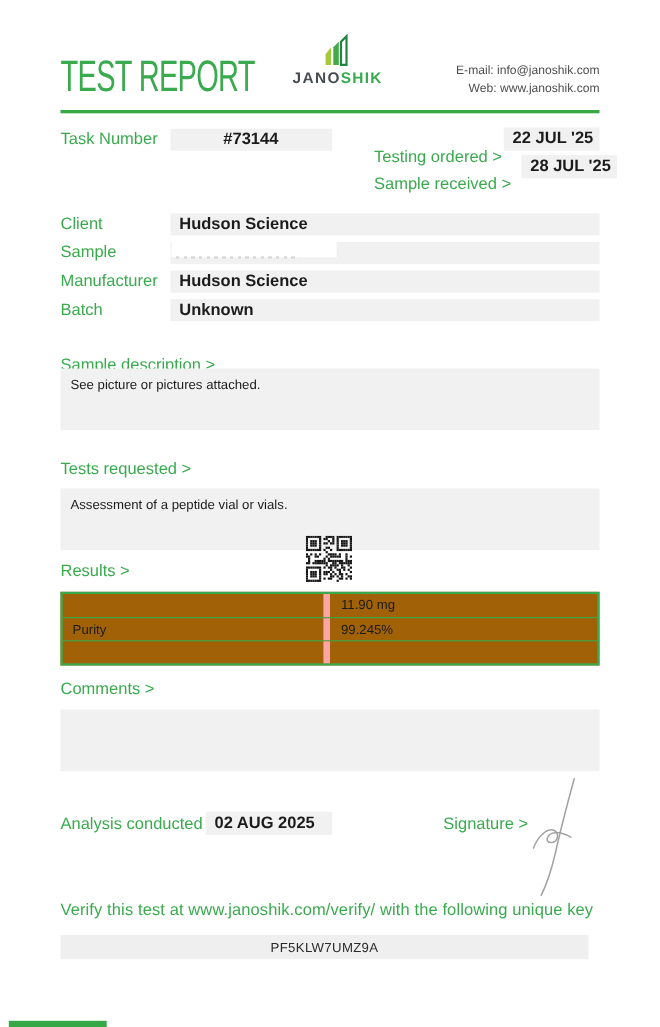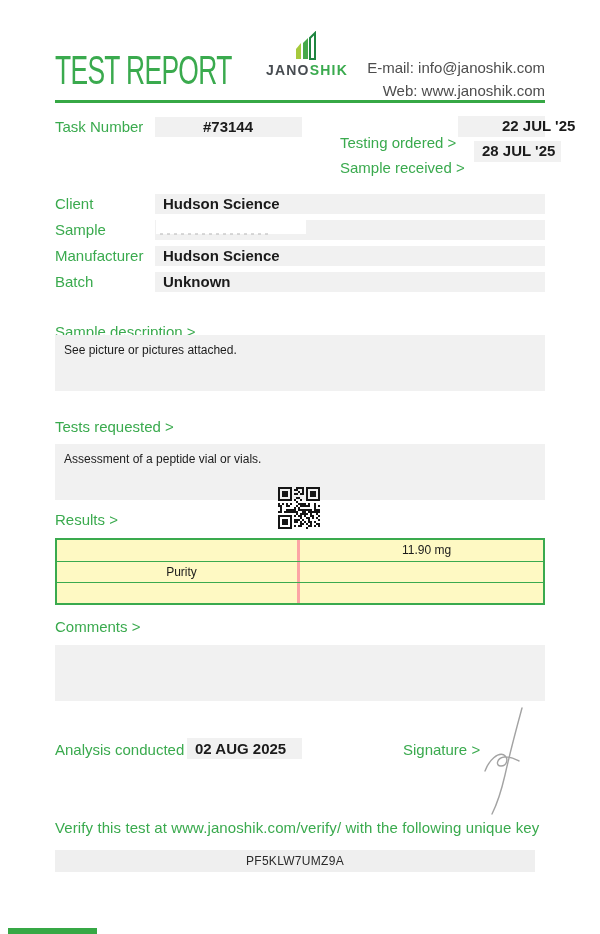--- a/index.html
+++ b/index.html
@@ -12,54 +12,54 @@
   
   .report-title {
     left:55px; top:50px; font-size:40px; font-weight:500; color:#3aaa4e;
     letter-spacing:-1px; line-height:1; transform:scaleX(0.66); transform-origin:left top;
     white-space:nowrap;
   }
   .logo-wrap { left:252px; top:31px; width:110px; text-align:center; }
   .logo-icon { display:block; margin:0 auto; }
   .logo-word { margin-top:1px; font-size:14px; font-weight:bold; letter-spacing:1.2px; color:#474c51; white-space:nowrap; }
   .logo-word .grn { color:#3aaa4e; }
-  .contact { right:55px; top:56px; text-align:right; font-size:15px; color:#4d4d4d; line-height:1.55; }
+  .contact { right:55px; top:56px; text-align:right; font-size:11px; color:#4d4d4d; line-height:1.55; }
   .rule { left:55px; top:100px; width:490px; height:3px; background:#36a845; }
 
   
   .glabel { color:#3aaa4e; font-size:15px; line-height:20px; white-space:nowrap; }
   .graybox { background:#f1f1f1; }
   .val { font-size:15px; font-weight:600; color:#1b1b1b; line-height:20px; padding-left:8px; white-space:nowrap; }
 
   
   .task-label { left:55px; top:117px; }
   .task-box { left:155px; top:117px; width:147px; height:20px;padding-left:40px; }
   .ro-label { width:114px; text-align:right;margin-top:16px; }
   .ro1 { left:340px; top:117px; }
   .ro2 { left:340px; top:142px; }
-  .ro-box1 { left:458px; top:116px; width:87px; height:21px;padding-left:36px; }
+  .ro-box1 { left:458px; top:116px; width:87px; height:21px; }
   .ro-box2 { left:458px; top:141px; width:87px; height:21px;margin-left:16px; }
 
   
   .i-label { left:55px; }
   .i-bar { left:155px; width:390px; height:20px; }
   .redact { left:156px; top:217px; width:150px; height:17px; background:#ffffff; }
   .redact-remnant { left:160px; top:233px; width:112px; height:2px; opacity:.65;
     background:repeating-linear-gradient(90deg,#c4c4c4 0 3px, transparent 3px 7px); }
 
   
   .sec-box { left:55px; width:490px; background:#f1f1f1; font-size:12px; color:#1b1b1b;
     padding:7px 9px; line-height:1.4; }
 
   
-  .res-table { left:55px; top:538px; width:490px; border:2px solid #3aaa4e; background:#fef9c3;text-align:center; }
+  .res-table { left:55px; top:538px; width:490px; border:2px solid #3aaa4e; background:#a16207; }
   .res-row { display:flex; height:21px; border-top:1px solid #3aaa4e; }
   .res-row:first-child { border-top:none; }
   .res-cell { font-size:12px; line-height:20px; color:#1b1b1b; }
-  .res-name { width:243px; border-right:3px solid #fca5a5; padding-left:9px; }
+  .res-name { width:243px; border-right:6px solid #fca5a5; padding-left:9px; }
   .res-value { flex:1; padding-left:10px; }
 
   
   .qr { left:278px; top:487px; }
   .qr rect { fill:#161616; }
 
   
   .an-label { left:55px; top:740px; }
   .an-box { left:187px; top:738px; width:115px; height:21px; }
   .an-box .val { line-height:21px; }
@@ -368,20 +368,21 @@
       <rect x="28" y="40" width="2" height="2"></rect>
     </svg>
 
   <div class="abs res-table">
     <div class="res-row">
       <div class="res-cell res-name"></div>
       <div class="res-cell res-value">11.90 mg</div>
     </div>
     <div class="res-row">
       <div class="res-cell res-name">Purity</div>
+      <div class="res-cell res-value">99.245%</div>
     </div>
     <div class="res-row">
       <div class="res-cell res-name"></div>
       <div class="res-cell res-value"></div>
     </div>
   </div>
 
   <div class="abs glabel" style="left:55px; top:617px">Comments &gt;</div>
   <div class="abs sec-box" style="top:645px; height:56px">
     <span></span>

